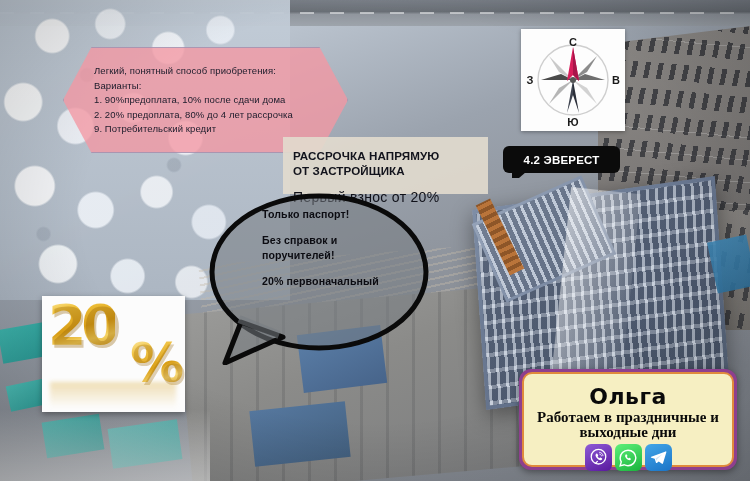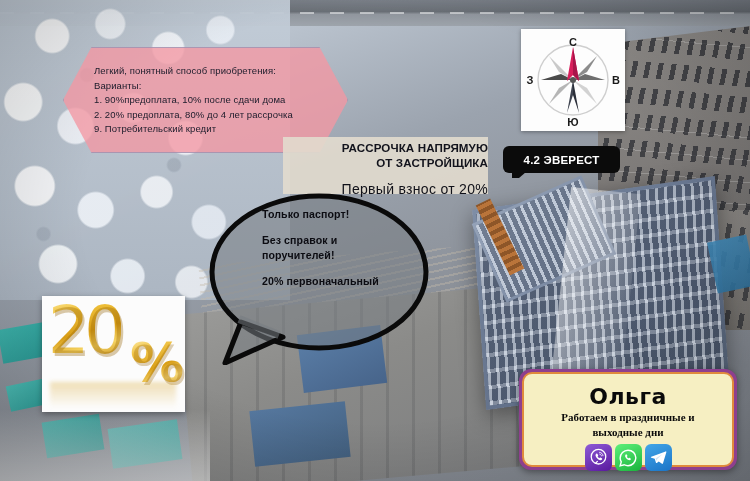--- a/index.html
+++ b/index.html
@@ -245,22 +245,21 @@
     white-space: nowrap;
   }
 
   
   .rass {
     position: absolute;
     left: 283px; top: 137px;
     width: 205px; height: 57px;
     background: rgba(226,220,206,.9);
     box-sizing: border-box;
-    padding: 4px 0 0 10px;
-    text-align: right;
+    padding: 12px 0 0 10px;
   }
   .rass .cap {
     color: #12131c;
     font-weight: bold;
     font-size: 11.6px;
     line-height: 14.5px;
     letter-spacing: .1px;
     white-space: nowrap;
   }
   .rass .sub {
@@ -340,22 +339,22 @@
     position: absolute;
     left: 42px; top: 296px;
     width: 143px; height: 116px;
     background: #fcfcfc;
     box-shadow: 0 2px 6px rgba(0,0,0,.35);
     overflow: hidden;
   }
   .gold-20 {
     position: absolute;
     left: 6px; top: 2px;
-    font-size: 65px;
-    font-weight: normal;
+    font-size: 55px;
+    font-weight: bold;
     line-height: 1;
     letter-spacing: -5px;
     background: linear-gradient(165deg, #fff0b0 0%, #f0c23c 22%, #d79c15 52%, #f6d463 72%, #b87c08 100%);
     -webkit-background-clip: text;
     background-clip: text;
     color: transparent;
     text-shadow: 2px 3px 0 rgba(150,100,10,.35);
     font-family: "DejaVu Sans", sans-serif;
   }
   .gold-pct {
@@ -405,21 +404,21 @@
     font-family: "DejaVu Sans", sans-serif;
     font-size: 22px;
     font-weight: bold;
     color: #0a0a0a;
     line-height: 1.05;
     letter-spacing: .5px;
   }
   .olga-sub {
     font-family: "Liberation Serif", serif;
     font-weight: bold;
-    font-size: 11px;
+    font-size: 15px;
     color: #0a0a0a;
     text-align: center;
     line-height: 15px;
     margin-top: 2px;
     max-width: 200px;
   }
   .olga-icons {
     display: flex;
     gap: 3px;
     margin-top: 4px;

